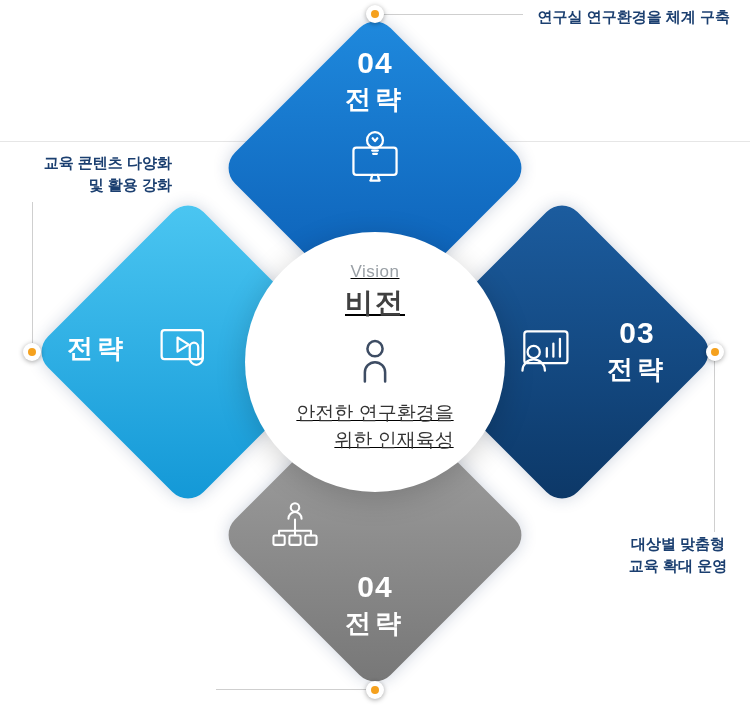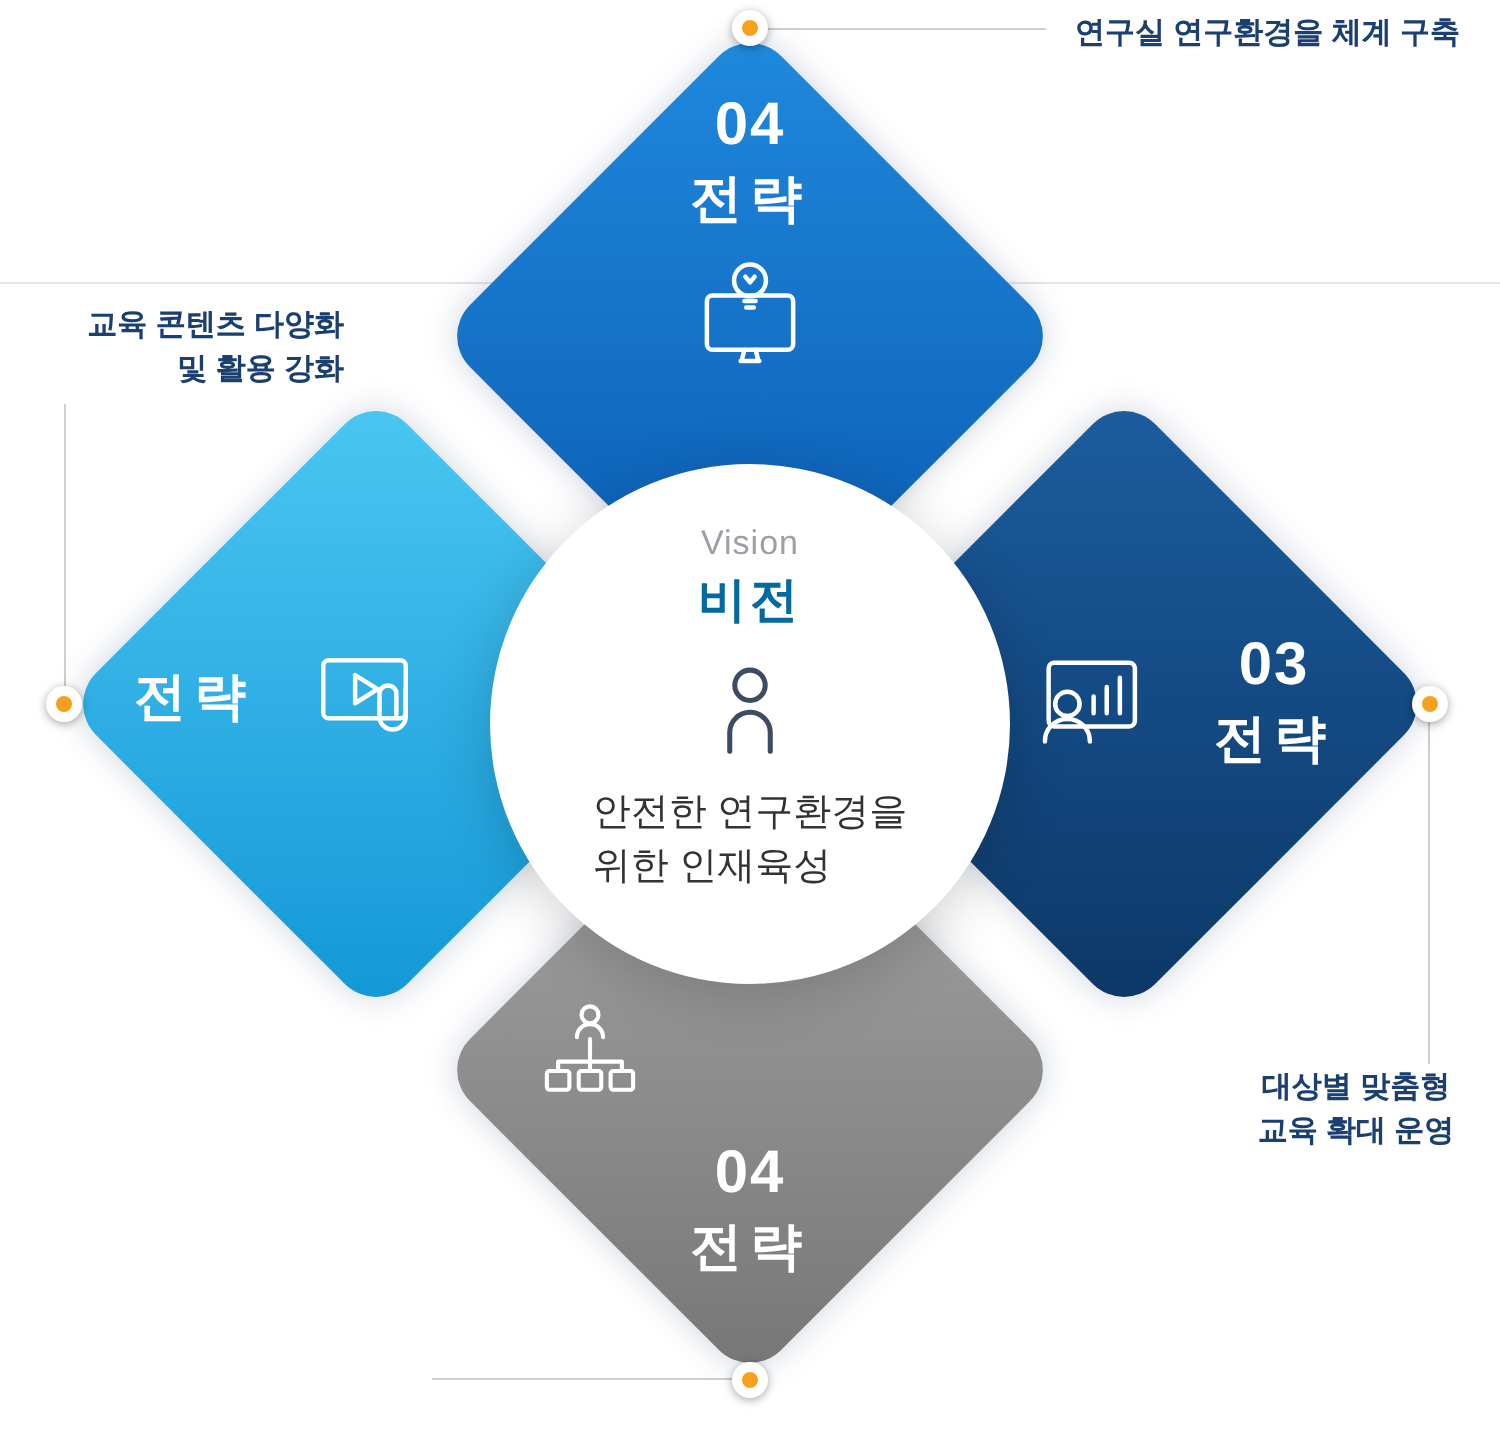--- a/index.html
+++ b/index.html
@@ -35,23 +35,23 @@
   .dc-top .icon { margin-top:13px; }
   .dc-bottom { left:265px; top:498px; width:220px; display:flex; flex-direction:column; }
   .dc-bottom .num { margin-top:12px; }
   .dc-left   { left:58px;  top:316px; display:flex; align-items:center; gap:20px; }
   .dc-right  { left:514px; top:316px; display:flex; align-items:center; gap:24px; }
   .dc-side-text { width:78px; text-align:center; }
 
   
   .circle { position:absolute; left:245px; top:232px; width:260px; height:260px; border-radius:50%;
             background:#fff; z-index:4; box-shadow:0 6px 30px rgba(0,0,0,.18);
-            display:flex; flex-direction:column; align-items:center; padding-top:30px; text-align:left; }
+            display:flex; flex-direction:column; align-items:center; padding-top:30px; text-align:right;text-decoration:underline; }
   .vision-en { font-size:17px; color:#9aa0a6; letter-spacing:.5px; }
-  .vision-ko { font-size:24px; font-weight:bold; color:#0369a1; margin-top:2px; letter-spacing:2px; }
+  .vision-ko { font-size:28px; font-weight:bold; color:#404040; margin-top:2px; letter-spacing:2px; }
   .person-icon { width:54px; height:54px; margin-top:14px; }
   .tagline { font-size:19px; color:#333; font-weight:500; line-height:1.4; margin-top:10px; }
 
   
   .bullet { position:absolute; width:18px; height:18px; background:#fff; border-radius:50%;
             box-shadow:0 1px 5px rgba(0,0,0,.35); z-index:6; }
   .bullet::after { content:""; position:absolute; left:5px; top:5px; width:8px; height:8px;
                    border-radius:50%; background:#f5a11e; }
   .b-top    { left:366px; top:5px; }
   .b-left   { left:23px;  top:343px; }

